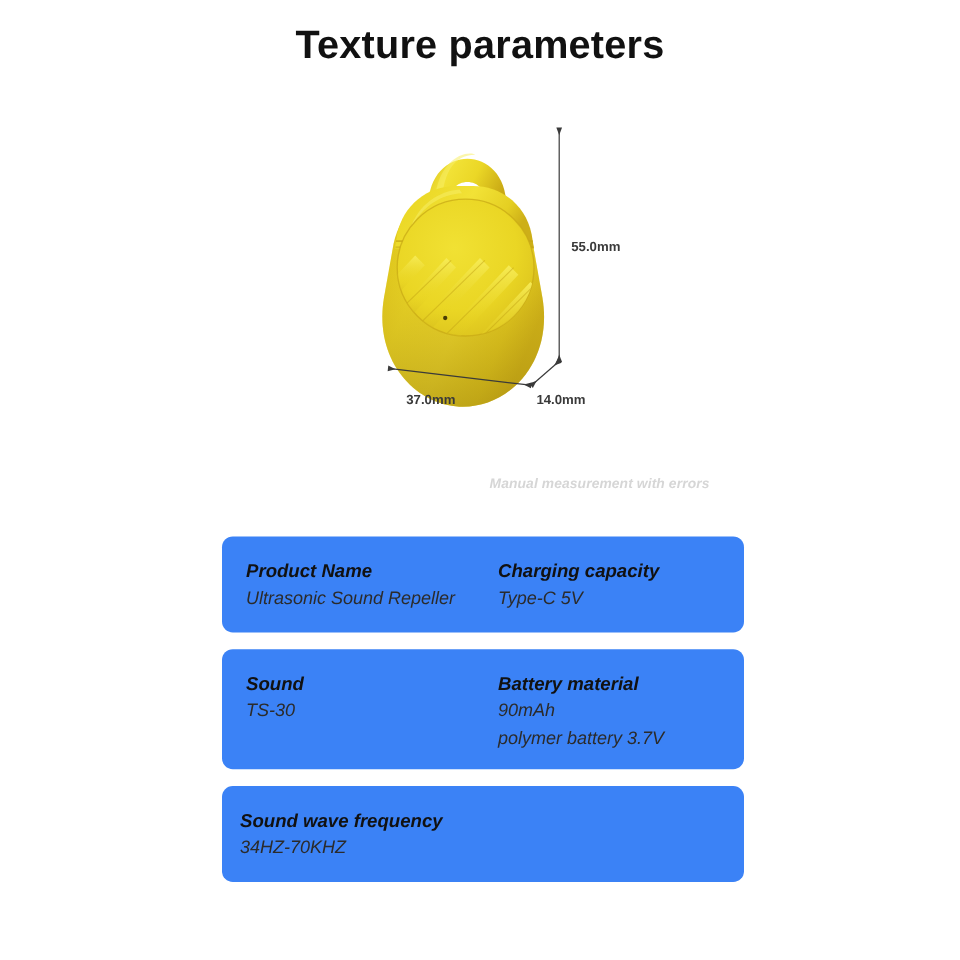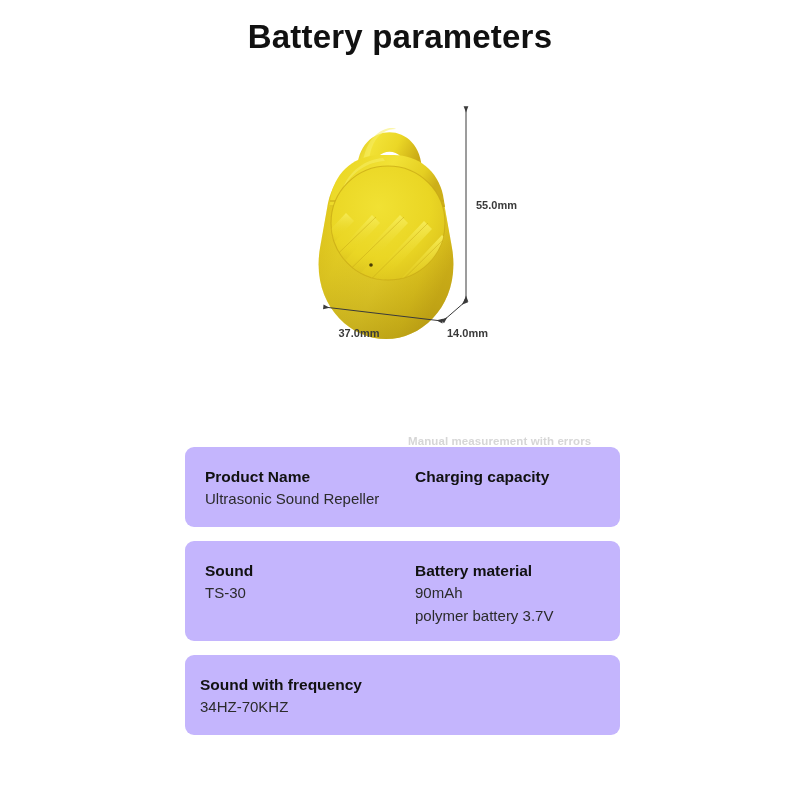--- a/index.html
+++ b/index.html
@@ -40,41 +40,43 @@
 
   .product-svg {
     position: absolute;
     left: 0;
     top: 0;
   }
 
   .disclaimer {
     position: absolute;
     left: 408px;
-    top: 435px;
+    top: 398px;
     font-size: 11.5px;
     font-weight: 600;
     color: #d6d6d6;
     letter-spacing: 0.1px;
     white-space: nowrap;
+    font-style: italic;
   }
 
   
   .spec-list {
     position: absolute;
     left: 185px;
     top: 447px;
     width: 435px;
   }
 
   .spec-card {
-    background: #c4b5fd;
+    background: #3b82f6;
     border-radius: 9px;
     padding: 18px 0 16px 0;
     margin-bottom: 14px;
+    font-style: italic;
   }
 
   .spec-card.row-tall { padding-bottom: 14px; }
 
   .spec-row {
     display: flex;
     align-items: flex-start;
   }
 
   .spec-col {
@@ -106,21 +108,21 @@
   .dim-label {
     font-family: "Liberation Sans", "DejaVu Sans", sans-serif;
     font-size: 11px;
     font-weight: 600;
     fill: #3a3a3a;
   }
 </style>
 </head>
 <body>
 
-<div class="page-title">Battery parameters</div>
+<div class="page-title">Texture parameters</div>
 
 <div class="product-figure">
 
   <svg class="product-svg" width="800" height="330" viewBox="0 0 800 330">
     <defs>
 
       <linearGradient id="bodyGrad" x1="0" y1="0" x2="1" y2="0.55">
         <stop offset="0%" stop-color="#C9AC18"></stop>
         <stop offset="12%" stop-color="#DFC61C"></stop>
         <stop offset="34%" stop-color="#EEDC2A"></stop>
@@ -268,20 +270,21 @@
 <div class="spec-list">
 
   <div class="spec-card">
     <div class="spec-row">
       <div class="spec-col col-left">
         <div class="spec-label">Product Name</div>
         <div class="spec-value">Ultrasonic Sound Repeller</div>
       </div>
       <div class="spec-col col-right">
         <div class="spec-label">Charging capacity</div>
+        <div class="spec-value">Type-C  5V</div>
       </div>
     </div>
   </div>
 
   <div class="spec-card row-tall">
     <div class="spec-row">
       <div class="spec-col col-left">
         <div class="spec-label">Sound</div>
         <div class="spec-value">TS-30</div>
       </div>
@@ -289,19 +292,19 @@
         <div class="spec-label">Battery material</div>
         <div class="spec-value">90mAh</div>
         <div class="spec-value">polymer battery 3.7V</div>
       </div>
     </div>
   </div>
 
   <div class="spec-card">
     <div class="spec-row">
       <div class="spec-col col-right">
-        <div class="spec-label">Sound with frequency</div>
+        <div class="spec-label">Sound wave frequency</div>
         <div class="spec-value">34HZ-70KHZ</div>
       </div>
     </div>
   </div>
 
 </div>
 
 </body></html>

